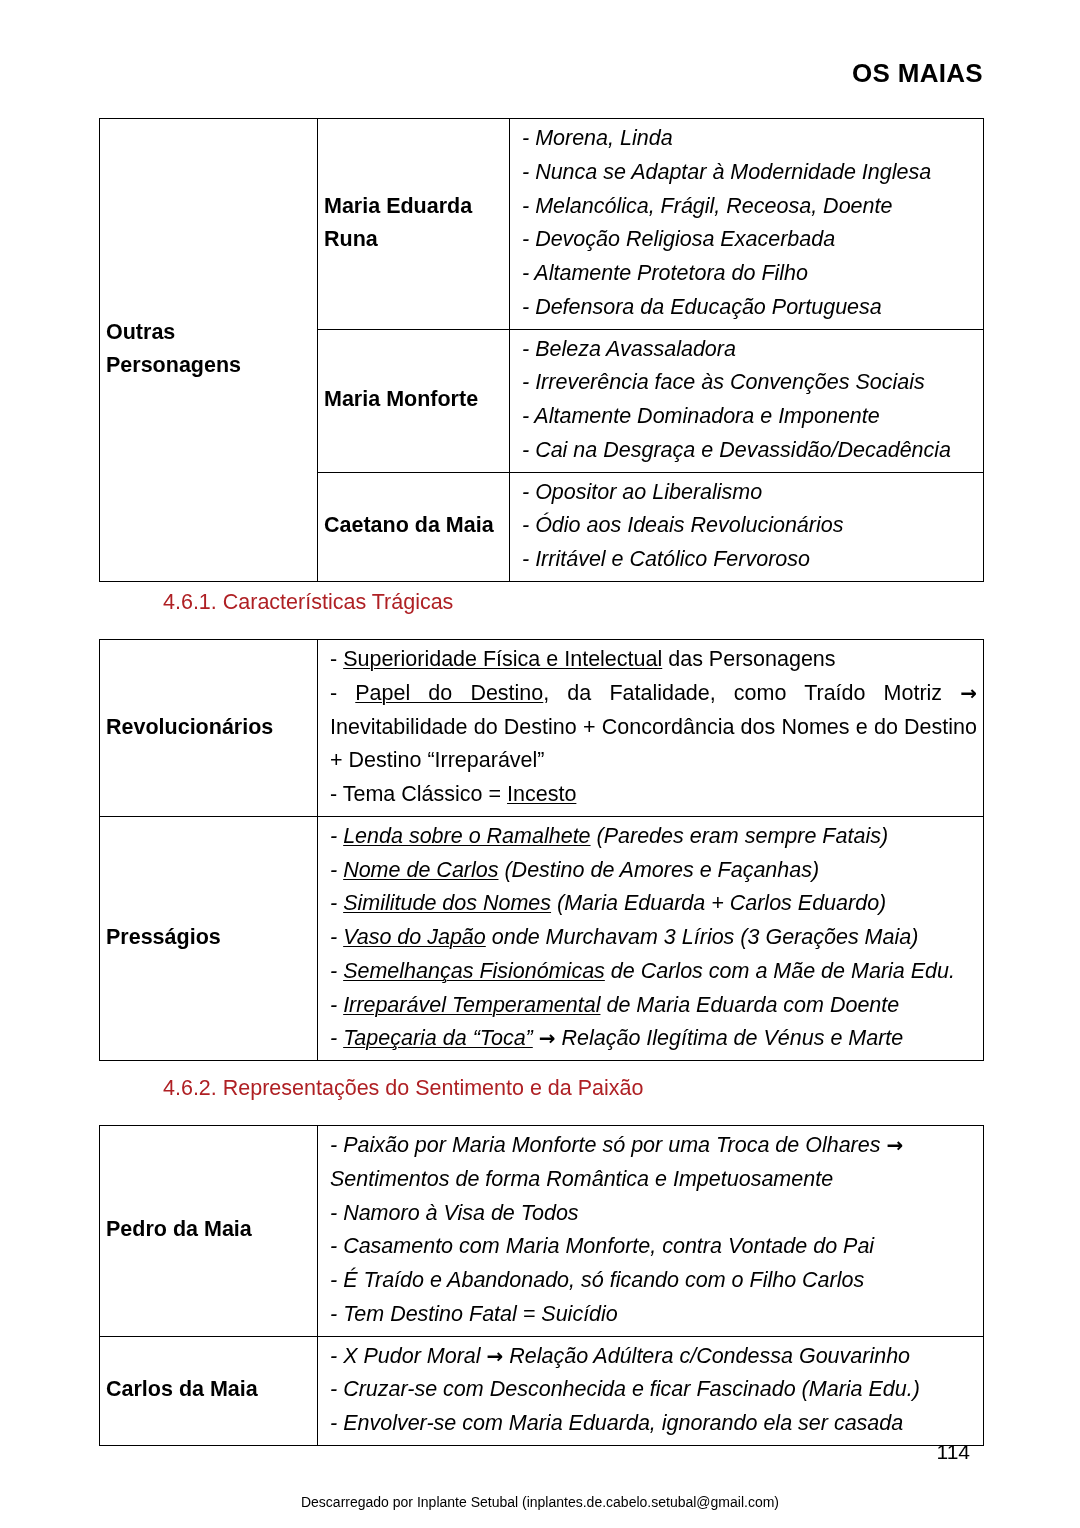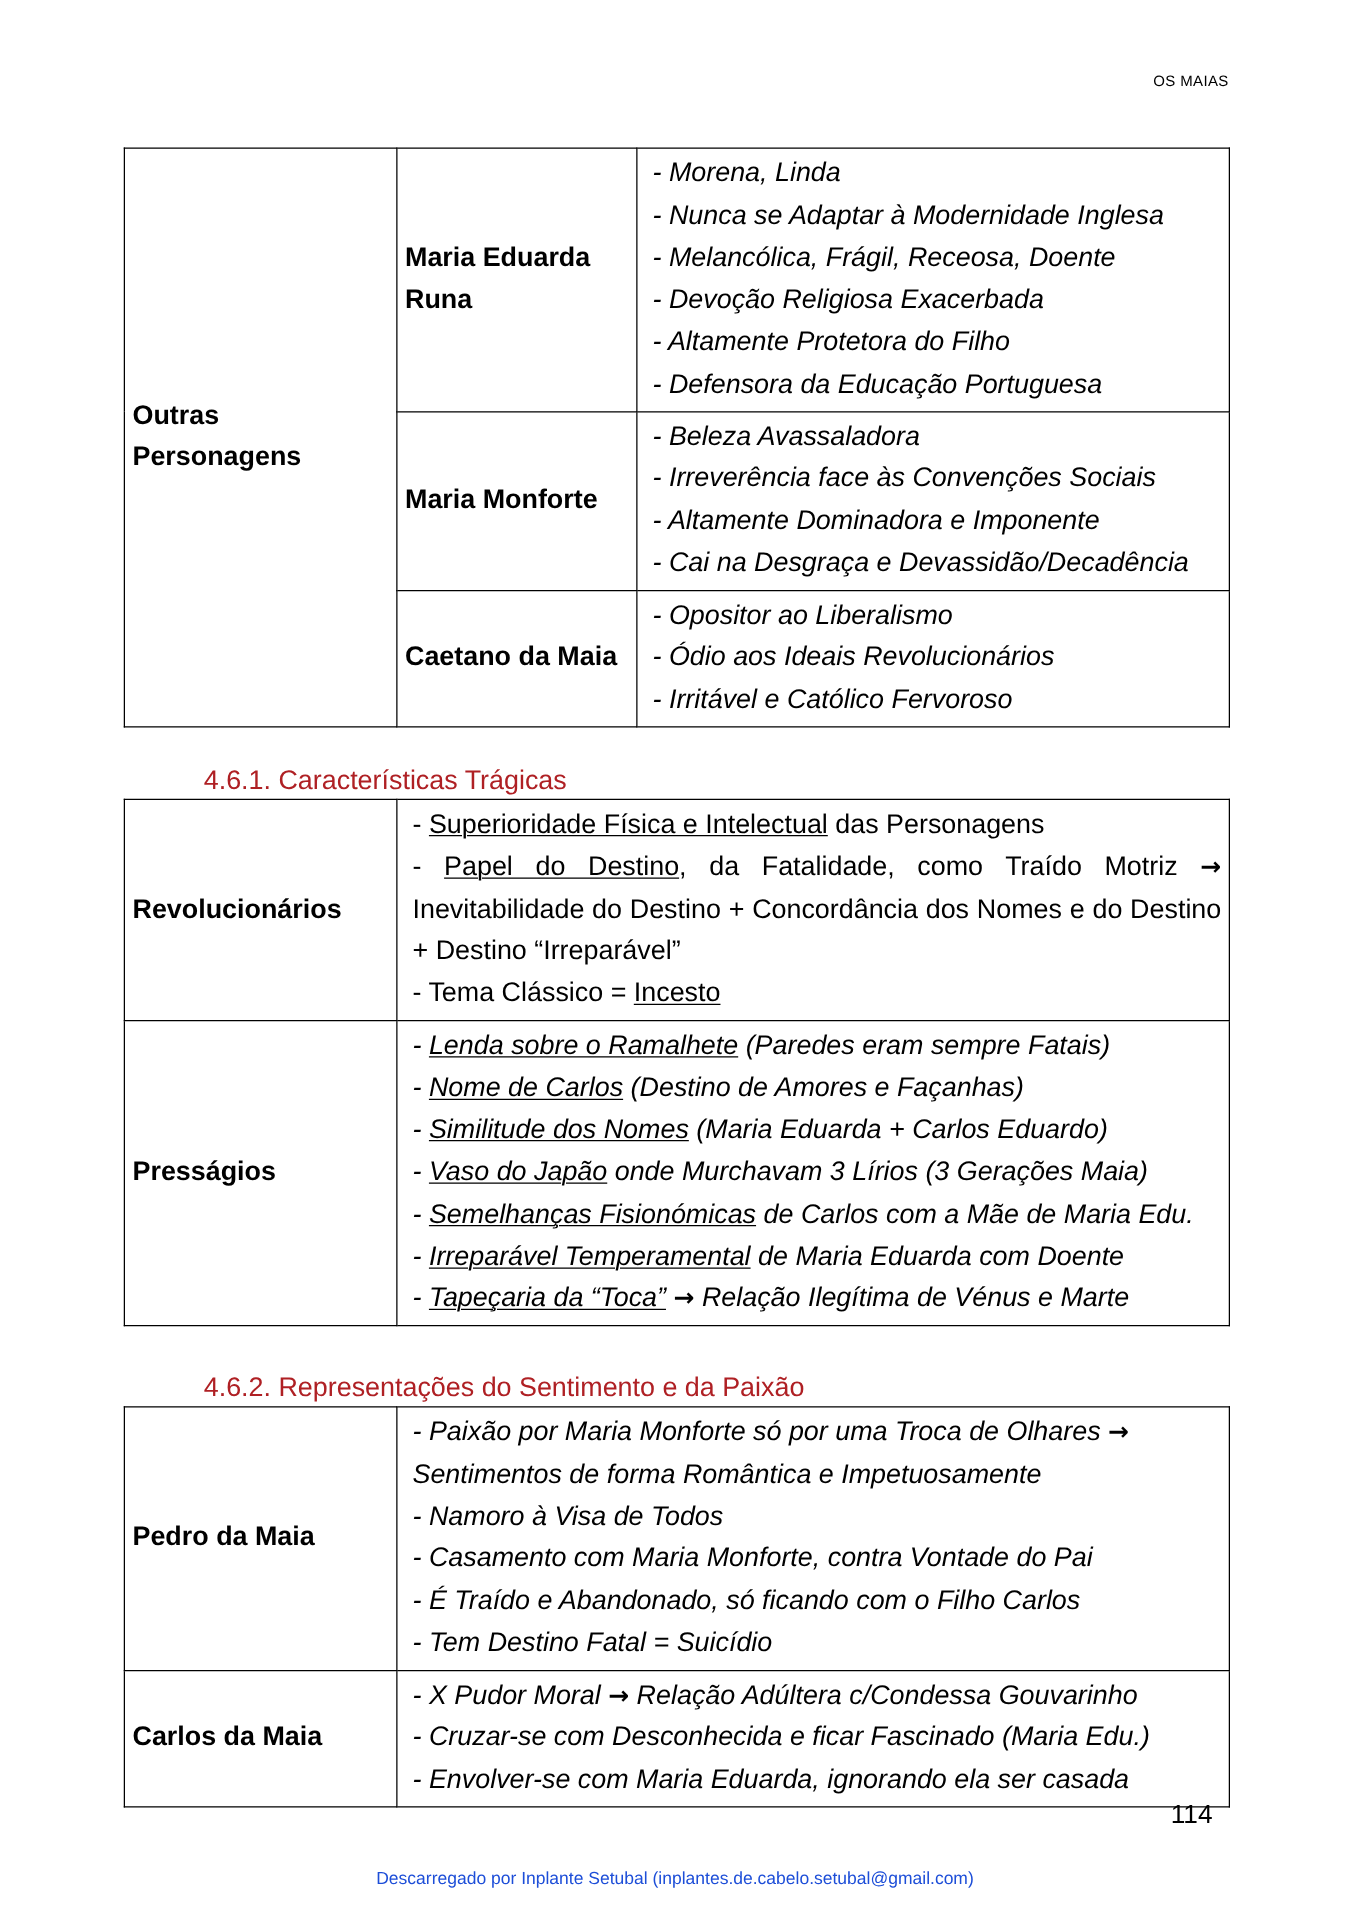--- a/index.html
+++ b/index.html
@@ -24,22 +24,22 @@
     padding: 0;
   }
 
   
   .doc-header {
     position: absolute;
     top: 58px;
     left: 99px;
     width: 884px;
     text-align: right;
-    font-size: 12px;
-    font-weight: normal;
+    font-size: 26px;
+    font-weight: bold;
     letter-spacing: 0.3px;
     color: #000;
   }
 
   
   .tbl {
     position: absolute;
     left: 99px;
     width: 884px;
     border-collapse: collapse;
@@ -92,41 +92,40 @@
   col.c-label2 { width: 218px; }
   col.c-text2  { width: 666px; }
 
   
   .heading {
     position: absolute;
     left: 163px;
     font-size: 21.5px;
     color: #AF2024;
     white-space: nowrap;
-    margin-top: 22px;
   }
 
   
   .page-number {
     position: absolute;
     left: 86px;
     top: 1440px;
     width: 884px;
     text-align: right;
     font-size: 21px;
     color: #000;
   }
   .watermark {
     position: absolute;
     left: 0;
     top: 1494px;
     width: 1080px;
     text-align: center;
     font-size: 14px;
-    color: #1d4ed8;
+    color: #000000;
   }
 
   
   #table-personagens { top: 118px; }
   #heading-461 { top: 590px; }
   #table-caracteristicas { top: 639px; }
   #heading-462 { top: 1076px; }
   #table-representacoes { top: 1125px; }
 </style>
 </head>

